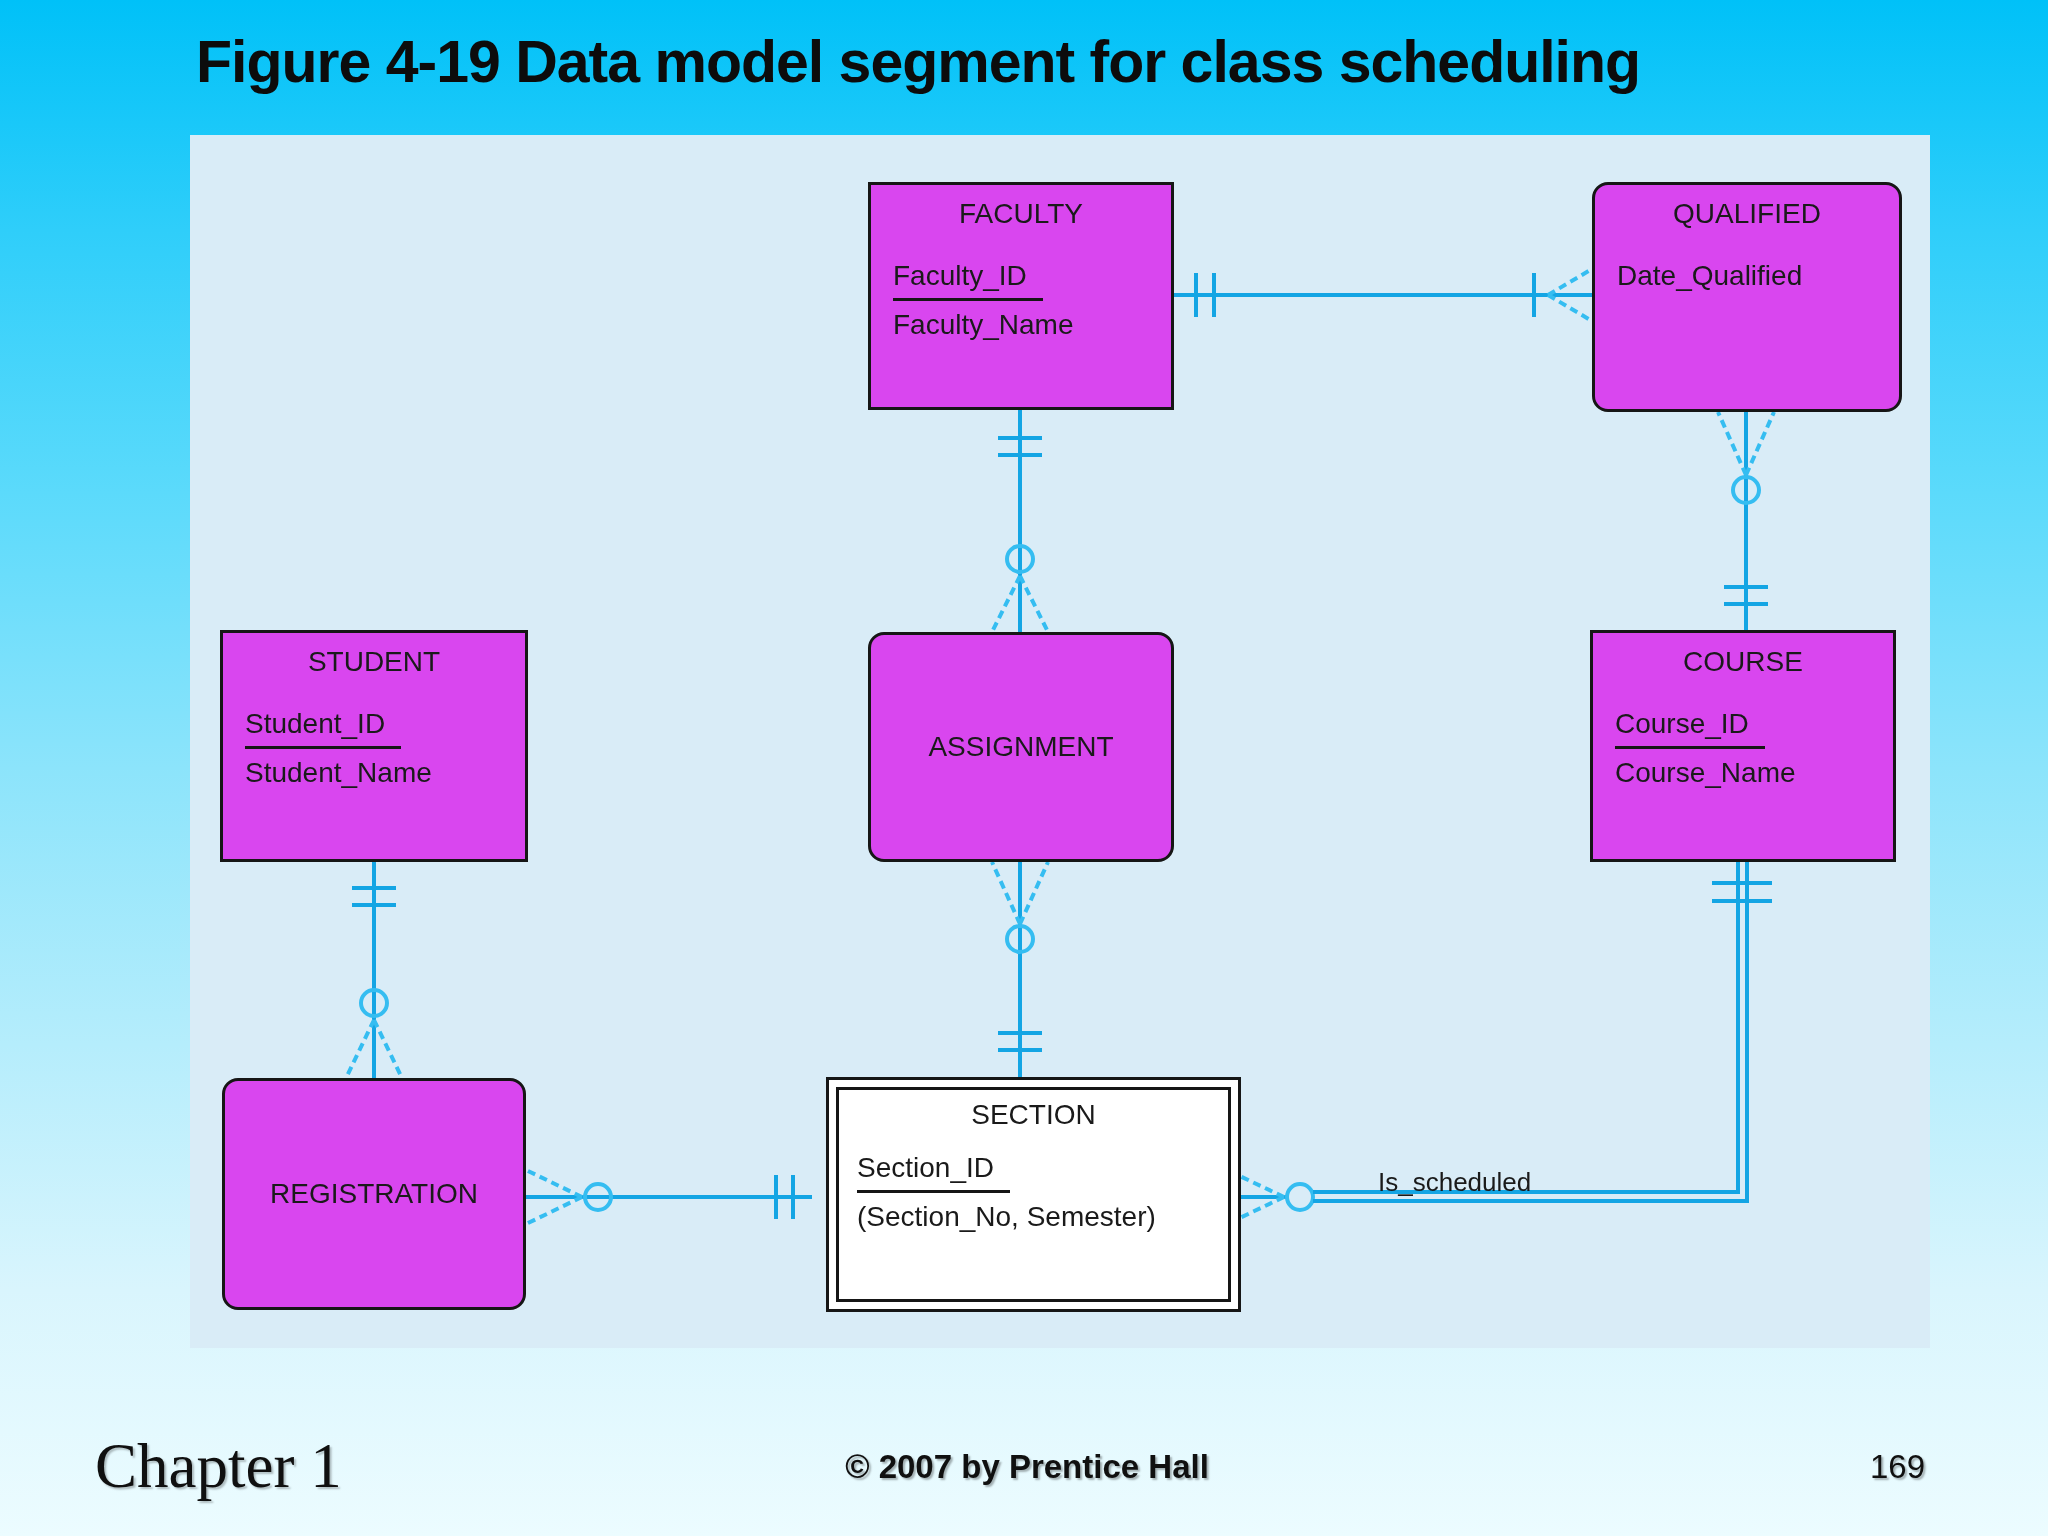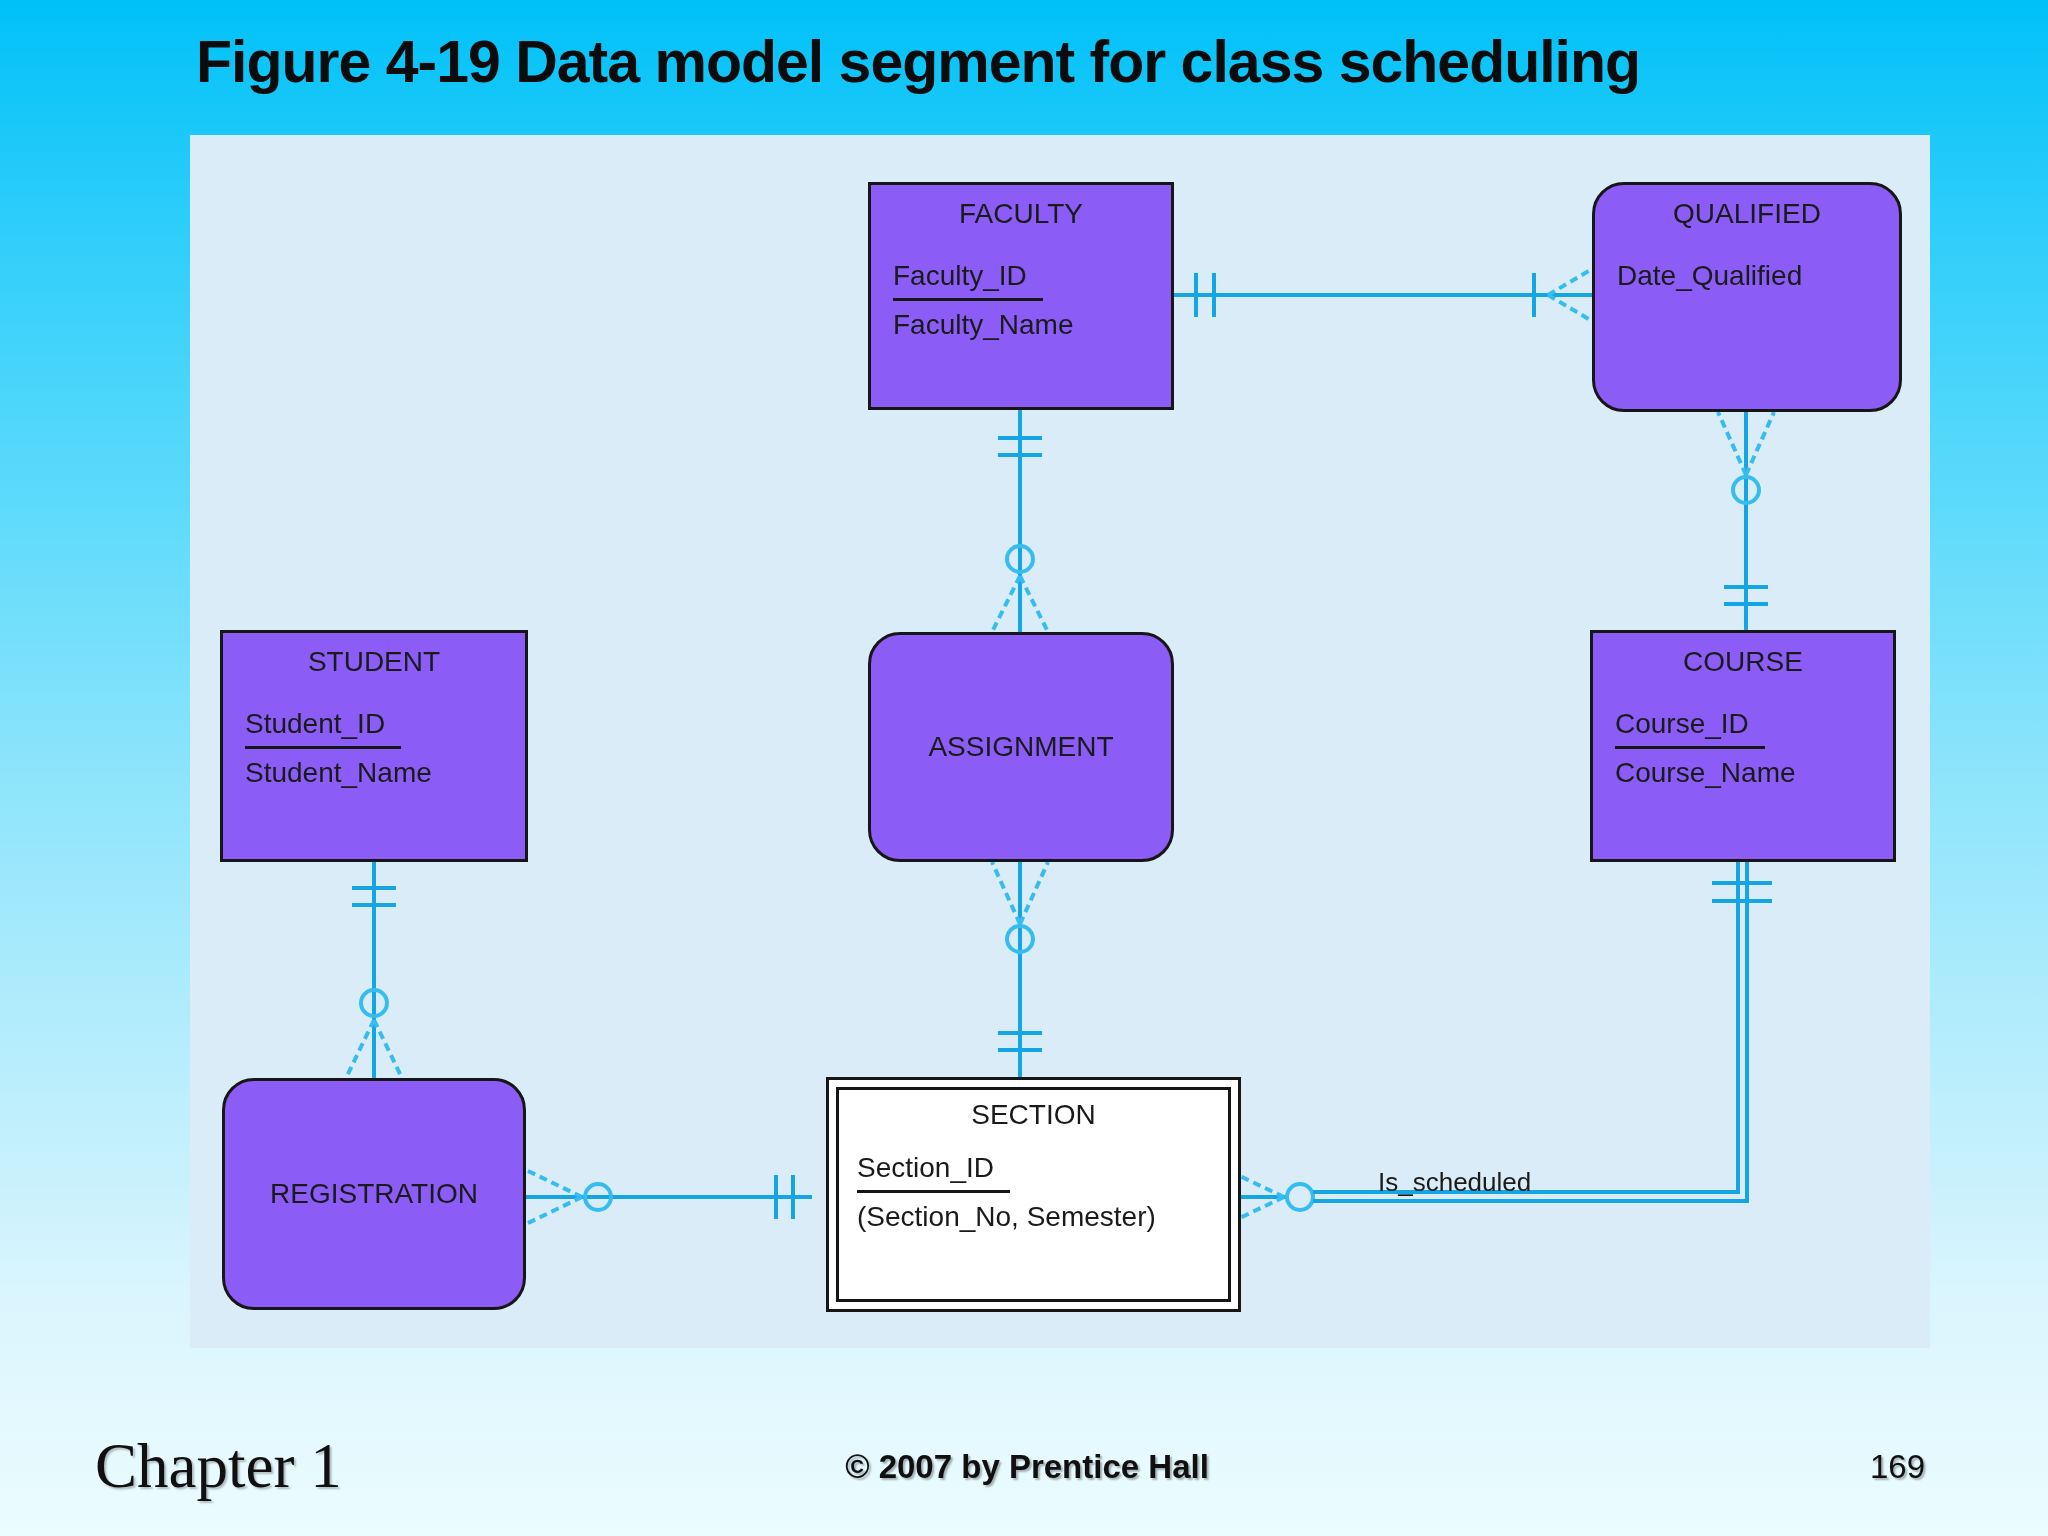--- a/index.html
+++ b/index.html
@@ -13,24 +13,24 @@
   .slide-title{
     position:absolute;left:196px;top:28px;width:1700px;
     font-size:59px;letter-spacing:-1px;color:#0c0c0c;font-weight:700;
   }
   .panel{
     position:absolute;left:190px;top:135px;width:1740px;height:1213px;
     background:#d9ecf7;
   }
   .connectors{position:absolute;left:0;top:0;}
   .entity{
-    position:absolute;background:#8b5cf6;border:3px solid #161616;
+    position:absolute;background:#d946ef;border:3px solid #161616;
     box-sizing:border-box;color:#1a1a1a;
   }
-  .entity.rounded{border-radius:32px;}
+  .entity.rounded{border-radius:16px;}
   .entity.center{display:flex;align-items:center;justify-content:center;}
   .entity-title{padding-top:13px;text-align:center;font-size:28px;color:#1a1a1a;}
   .entity.center .entity-title{padding:0;}
   .entity-attrs{margin-top:25px;padding-left:22px;font-size:28px;line-height:1.48;}
   .attr{white-space:nowrap;}
   .attr .pk{
     display:inline-block;border-bottom:3px solid #161616;
     padding-bottom:2px;padding-right:16px;margin-bottom:3px;
   }
   .entity.double{background:#ffffff;padding:0;}

